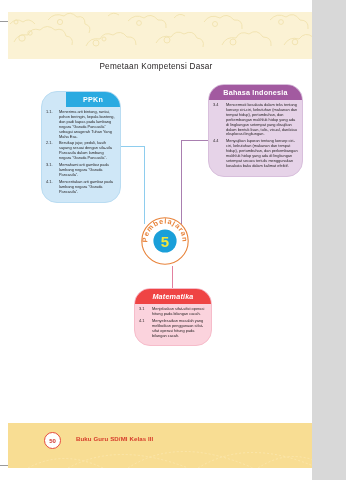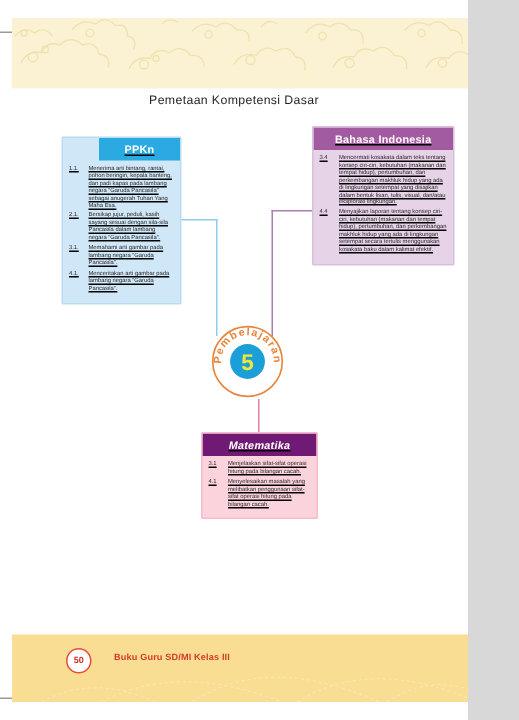--- a/index.html
+++ b/index.html
@@ -49,24 +49,23 @@
     text-align: center;
     font-size: 8.2px;
     letter-spacing: 0.25px;
     color: #231f20;
     font-weight: 400;
   }
 
   
   .card {
     position: absolute;
-    border-radius: 1px;
+    border-radius: 16px;
     overflow: hidden;
     box-sizing: border-box;
-    text-decoration: underline;
   }
   .card-header {
     text-align: center;
     font-size: 7.2px;
     font-weight: 700;
     letter-spacing: 0.2px;
     padding: 3px 2px 3px 2px;
     color: #ffffff;
   }
   .card-body {
@@ -111,21 +110,21 @@
   #card-bindo .card-header { background: #a25aa0; }
 
   
   #card-mtk {
     left: 134px;
     top: 288px;
     width: 78px;
     background: #fbd3dd;
     border: 0.6px solid #f6bcca;
   }
-  #card-mtk .card-header { background: #701a75; }
+  #card-mtk .card-header { background: #ef4444; }
   #card-mtk .card-header .hdr-txt { font-style: italic; }
   .line-h, .line-v { position: absolute; }
   .line-h { height: 0.8px; }
   .line-v { width: 0.8px; }
 
   
   #c-ppkn-h { left: 121px; top: 146px; width: 24px; background: #8ecdee; }
   #c-ppkn-v { left: 144px; top: 146px; height: 78px; background: #8ecdee; }
 
   

